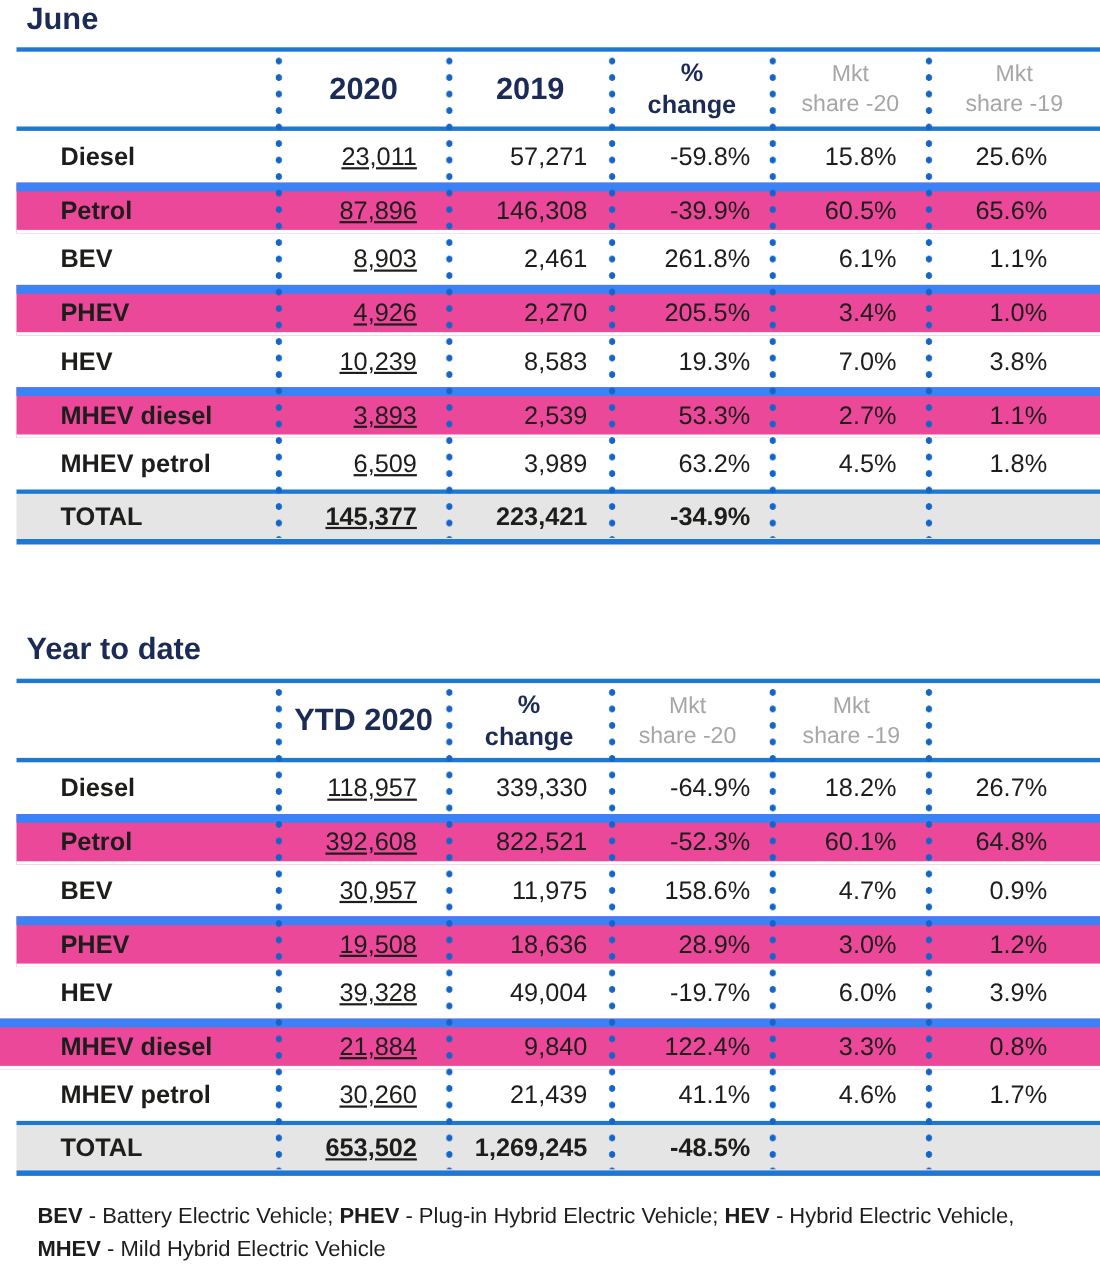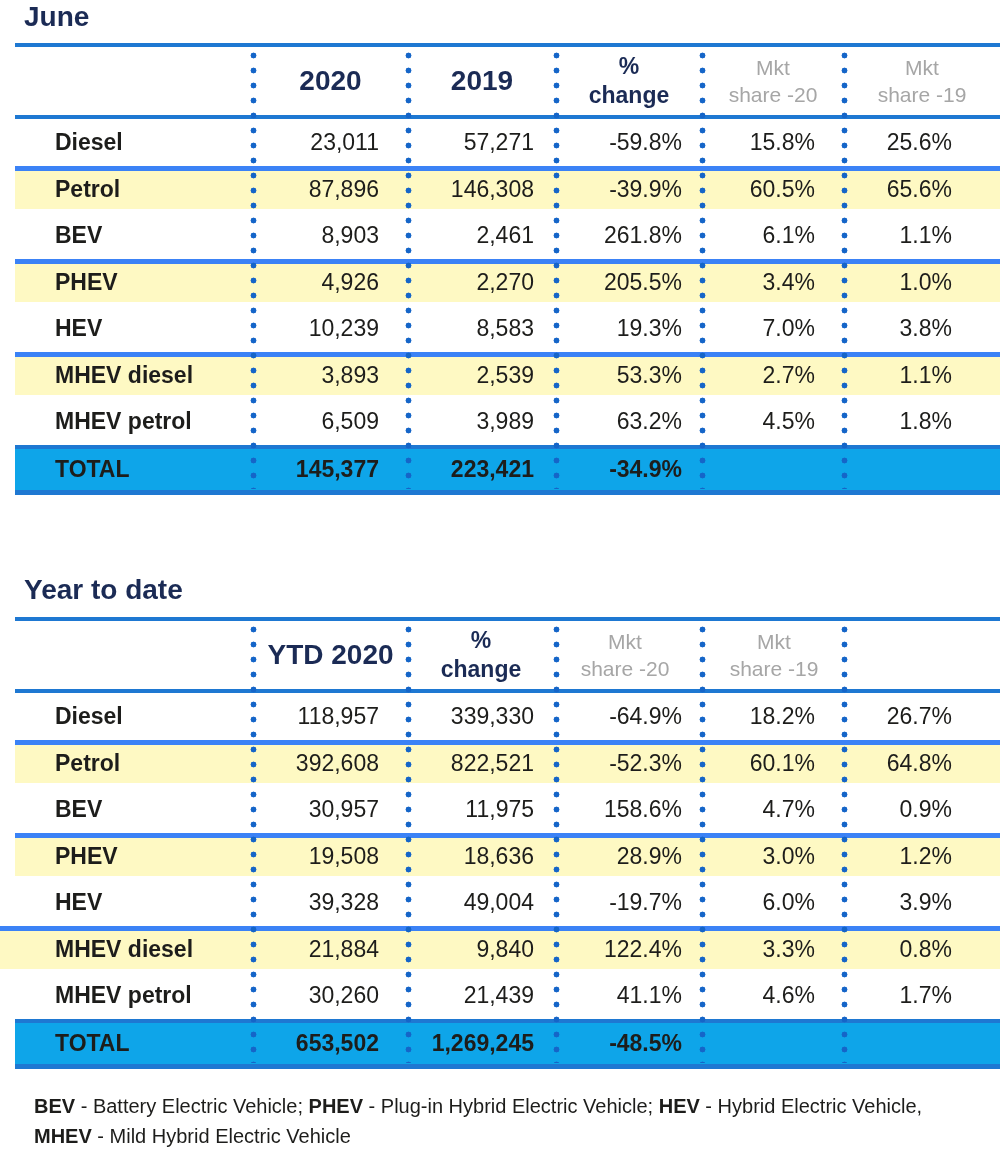--- a/index.html
+++ b/index.html
@@ -18,40 +18,40 @@
   .datatable { position:absolute; left:15px; width:985px; }
   #june-table { top:43px; }
   #ytd-table  { top:617px; }
 
   .rule { height:4px; background:#1e78d2; }
   .rule.thick { height:5px; }
 
   .thead { height:68px; display:flex; align-items:center; }
   .trow  { height:46.5px; display:flex; align-items:center; font-size:23px; }
   .trow.gray {
-    background:#fef9c3; box-sizing:border-box;
-    border-top:5px solid #3b82f6; border-bottom:3px solid #ffffff;
+    background:#ec4899; box-sizing:border-box;
+    border-top:8px solid #3b82f6; border-bottom:3px solid #ffffff;
   }
   .trow.bleed {
     width:calc(100% + 15px); margin-left:-15px; padding-left:15px;
     box-sizing:border-box;
   }
   .trow.total {
-    height:41px; background:#0ea5e9; font-weight:bold;
+    height:41px; background:#e5e5e5; font-weight:bold;
   }
 
   .cell { box-sizing:border-box; }
   .cl { width:238px; padding-left:40px; font-weight:bold; }
   .c1 { width:155px; }
   .c2 { width:148px; }
   .c3 { width:146px; }
   .c4 { width:142px; }
   .c5 { width:156px; }
   .trow .c1, .trow .c2, .trow .c3, .trow .c4, .trow .c5 { text-align:right; }
-  .trow .c1 { padding-right:29px; }
+  .trow .c1 { padding-right:29px;text-decoration:underline; }
   .trow .c2 { padding-right:22px; }
   .trow .c3 { padding-right:20px; }
   .trow .c4 { padding-right:29px; }
   .trow .c5 { padding-right:48px; }
 
   .thead .cell { text-align:center; }
   .thead .year     { font-size:28px; font-weight:bold; color:#1b2b55; }
   .thead .navyhead { font-size:23px; font-weight:bold; color:#1b2b55; line-height:1.25; }
   .thead .grayhead { font-size:21px; font-weight:normal; color:#a6a6a6; line-height:1.3; }
 

